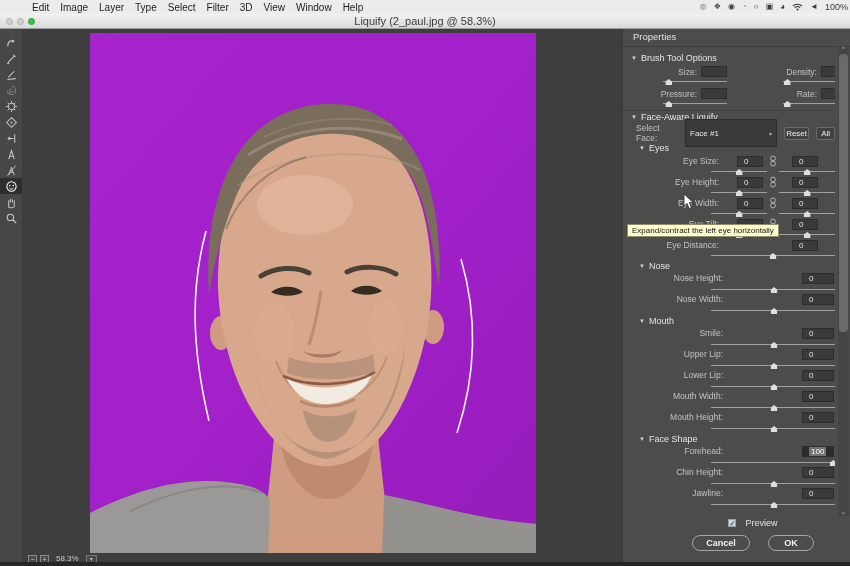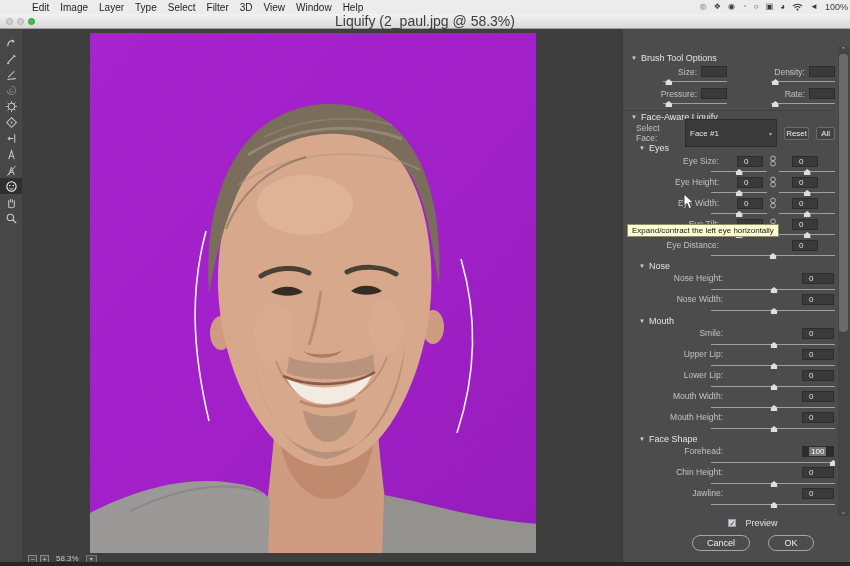--- a/index.html
+++ b/index.html
@@ -17,21 +17,21 @@
   .battery{width:13px;height:6px;border:1px solid #555;border-radius:1px;position:relative;background:#555;}
   .battery:after{content:"";position:absolute;right:-3px;top:1px;width:2px;height:2px;background:#555;}
   
   .titlebar{position:absolute;left:0;top:14px;width:850px;height:14px;
             background:linear-gradient(#f2f2f2,#d9d9d9);border-bottom:1px solid #9f9f9f;
             display:flex;align-items:center;z-index:29;}
   .traffic{display:flex;gap:4px;padding-left:6px;}
   .tl{width:7px;height:7px;border-radius:50%;}
   .tl.grey{background:#cfcfcf;border:1px solid #b3b3b3;box-sizing:border-box;}
   .tl.green{background:#34c546;border:1px solid #23a534;box-sizing:border-box;}
-  .title-text{position:absolute;left:0;right:0;text-align:center;font-size:14px;color:#3c3c3c;}
+  .title-text{position:absolute;left:0;right:0;text-align:center;font-size:11px;color:#3c3c3c;}
   
   .toolcol{position:absolute;left:0;top:28px;width:22px;height:538px;background:#474747;z-index:5;}
   .tool{width:22px;height:16px;display:flex;align-items:center;justify-content:center;}
   .tool.selected{background:#2e2e2e;}
   .tool svg{display:block;}
   
   .doc-canvas{position:absolute;left:90px;top:33px;width:446px;height:520px;z-index:1;}
   .doc-canvas svg{display:block;}
   
   .docbar{position:absolute;left:0;top:554px;width:622px;height:9px;display:flex;align-items:center;
@@ -59,21 +59,21 @@
         font-size:8px;color:#e3e3e3;line-height:9px;padding-left:6px;}
   .vbox.wide{width:32px;}
   .vbox.dimbox{color:#9a9a9a;}
   .selval{background:#737373;color:#fff;padding:0 2px;margin-top:32px;}
   
   .slider{position:relative;height:7px;}
   .slider:before{content:"";position:absolute;left:0;right:0;top:3px;height:1px;background:#a0a0a0;}
   .thumb{position:absolute;top:1px;width:7px;height:6px;background:#dedede;transform:translateX(-50%);
          clip-path:polygon(50% 0,100% 45%,100% 100%,0 100%,0 45%);}
   
-  .brushgrid{display:grid;grid-template-columns:104px 104px;column-gap:4px;padding:0 0 0 0;}
+  .brushgrid{display:grid;grid-template-columns:104px 104px;column-gap:16px;padding:0 0 0 0;}
   .bcell{height:22px;}
   .bcell .boxrow{display:flex;align-items:center;height:13px;}
   .bcell .lbl{margin-left:auto;margin-right:4px;}
   .bcell .slider{margin-left:auto;width:64px;margin-right:0;}
   .chkrow{height:13px;display:flex;align-items:center;padding:0 6px 0 8px;}
   .chk{width:8px;height:8px;border:1px solid #979797;box-sizing:border-box;margin-right:4px;}
   .chk.dimchk{border-color:#6a6a6a;}
   .chk.checked{background:#cfd3d9;color:#333;font-size:7px;line-height:7px;text-align:center;border-color:#9aa0a8;}
   
   .selrow{height:18px;display:flex;align-items:center;padding-left:13px;gap:0;}
@@ -105,21 +105,21 @@
   .scrollarrow{position:absolute;left:0;width:11px;text-align:center;font-size:7px;color:#b5b5b5;line-height:8px;}
   
   .tooltip{position:absolute;left:4px;top:196px;background:#fdfdce;border:1px solid #8e8e6a;
            color:#141414;font-size:8px;line-height:11px;padding:0 4px;white-space:nowrap;z-index:20;}
   .cursor{position:absolute;left:60px;top:166px;z-index:21;}
   
   .panel-bottom{position:absolute;left:0;bottom:2px;width:260px;height:46px;}
   .previewrow{display:flex;align-items:center;justify-content:center;gap:5px;margin-top:4px;font-size:9px;color:#e2e2e2;}
   .btnrow{display:flex;justify-content:center;gap:18px;margin-top:7px;}
   .pill{height:16px;border:1px solid #a5a5a5;border-radius:9px;background:transparent;color:#f0f0f0;
-        font-size:9px;line-height:14px;text-align:center;box-sizing:border-box;font-family:"Liberation Sans",sans-serif;}
+        font-size:9px;line-height:14px;text-align:center;box-sizing:border-box;font-family:"Liberation Sans",sans-serif;font-weight:bold;}
   .pill.cancel{width:58px;}
   .pill.ok{width:46px;}
 </style>
 </head>
 <body>
 
 <div class="menubar">
   <div class="menu-items">
     <span class="menu-item">Edit</span>
     <span class="menu-item">Image</span>
@@ -288,20 +288,21 @@
 
 <div class="docbar">
   <span class="zoombtn">−</span>
   <span class="zoombtn">+</span>
   <span class="zoomlvl">58.3%</span>
   <span class="zoomdrop">▾</span>
 </div>
 <div class="bottomstrip"></div>
 
 <div class="panel">
+  <div class="panel-header">Properties</div>
 
   <div class="scrollarea">
 
     <div class="sec-header">
       <span class="tri">▼</span>
       <span>Brush Tool Options</span>
     </div>
     <div class="brushgrid">
       <div class="bcell">
         <div class="boxrow">

